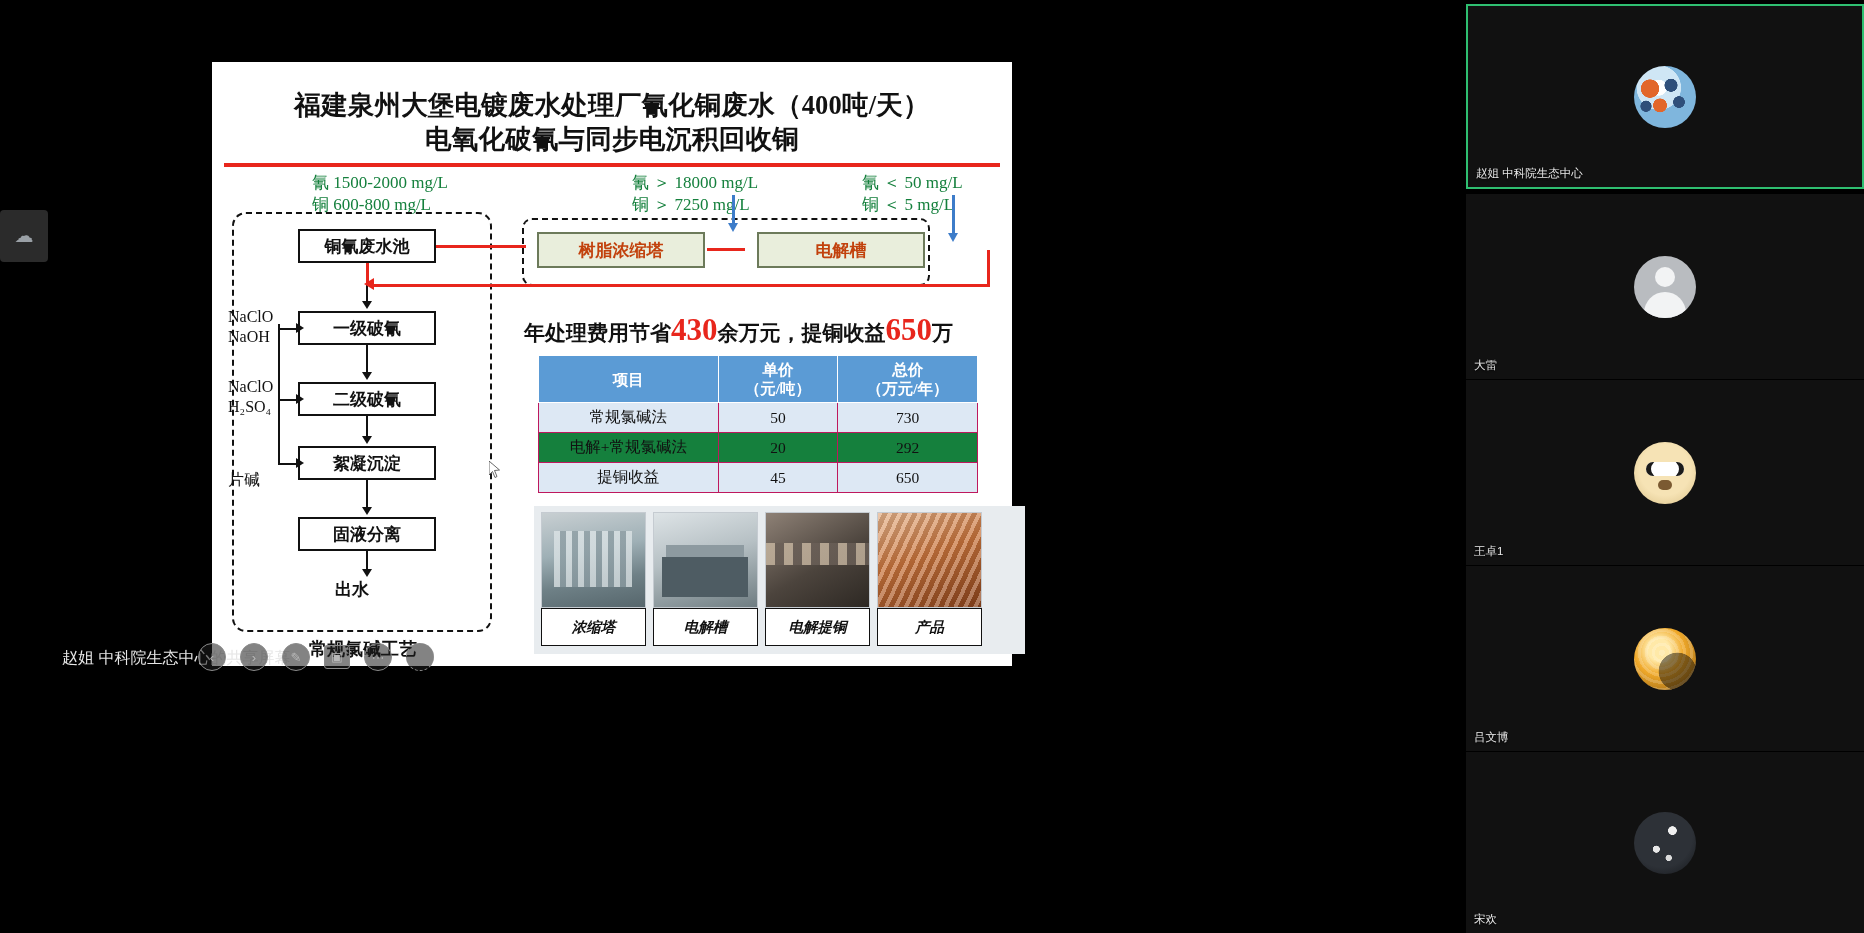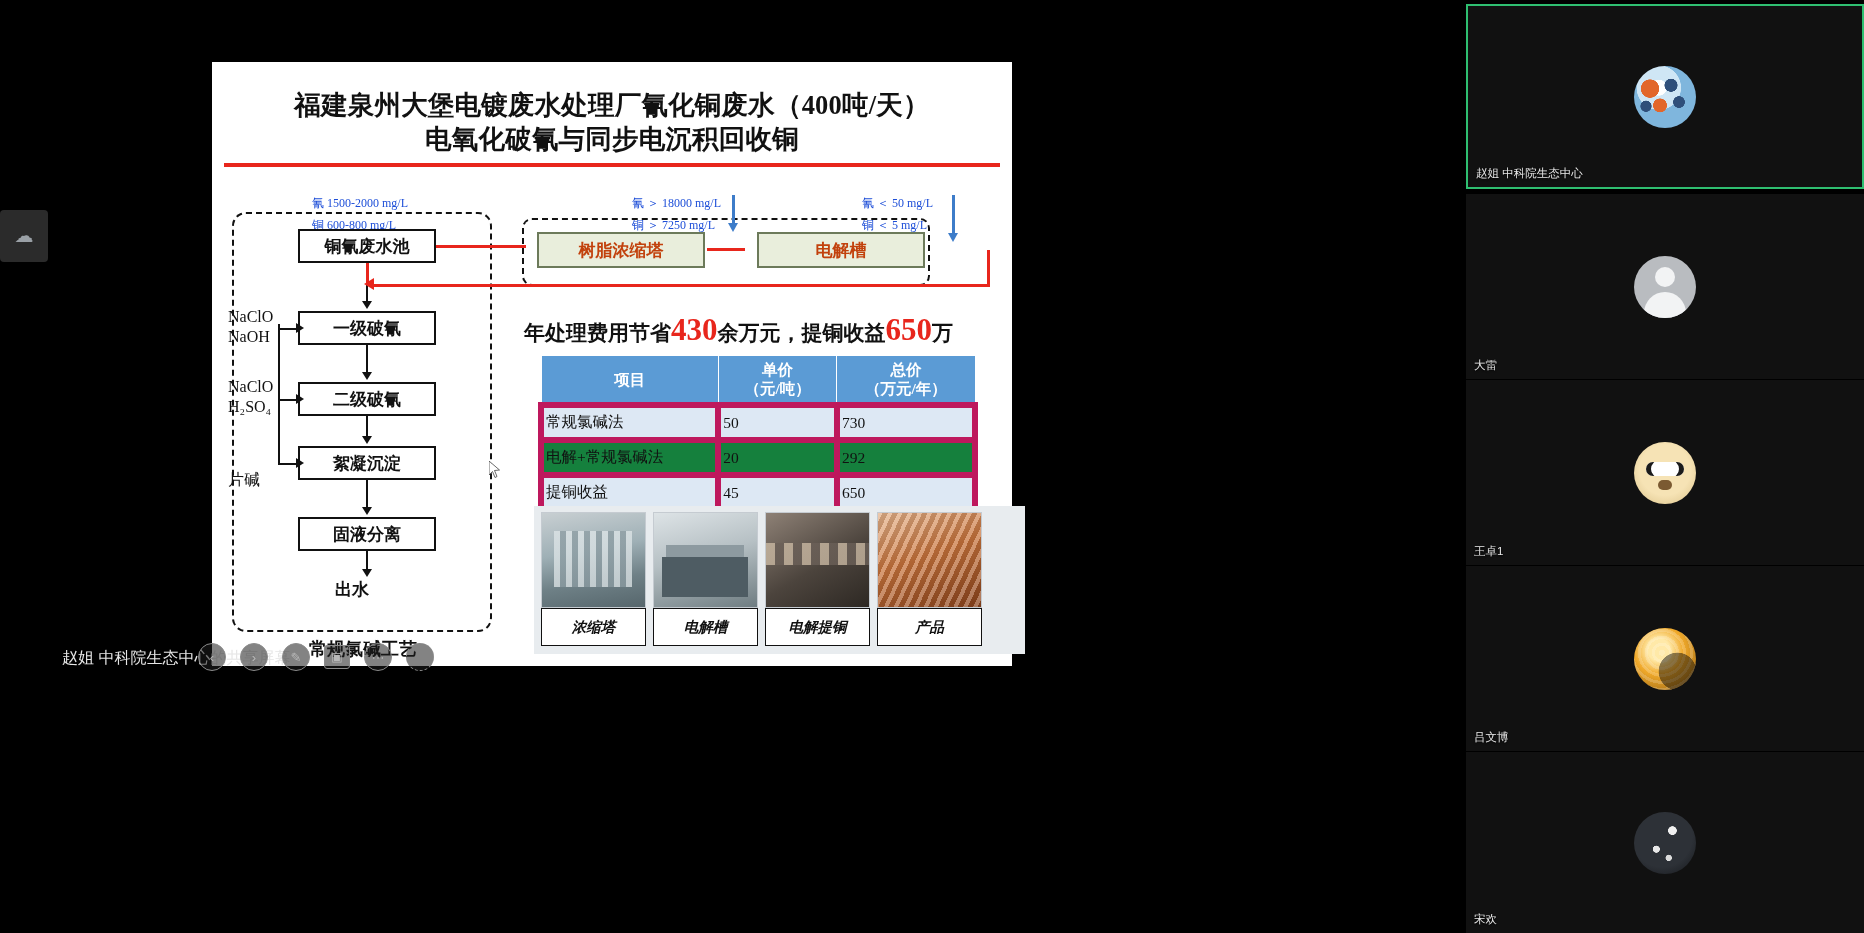--- a/index.html
+++ b/index.html
@@ -45,25 +45,24 @@
   }
   .title-rule {
     margin: 7px 12px 0 12px;
     height: 3.5px; background: #e8261c;
   }
 
   
   .conc {
     position: absolute;
     font-family: "Liberation Serif", serif;
-    font-size: 12px;
+    font-size: 17px;
     line-height: 22px;
-    color: #1d4ed8;
+    color: #15803d;
     white-space: nowrap;
-    margin-top: 20px;
   }
   #conc-1 { left: 100px; top: 110px; }
   #conc-2 { left: 420px; top: 110px; }
   #conc-3 { left: 650px; top: 110px; }
 
   
   .dashed-box {
     position: absolute;
     border: 2.5px dashed #111;
     border-radius: 14px;
@@ -148,21 +147,21 @@
     position: absolute; left: 326px; top: 293px; width: 440px;
     border-collapse: collapse;
     font-family: "Liberation Serif", serif;
     font-size: 15.5px;
   }
   #cost-table th {
     background: #5b9bd5; color: #fff; font-weight: bold;
     border: 1px solid #fff; padding: 4px 2px; line-height: 19px;
   }
   #cost-table td {
-    border: 6px solid #be185d; padding: 4px 2px; color: #111;
+    border: 1px solid #be185d; padding: 4px 2px; text-align: center; color: #111;
   }
   #cost-table tr.odd td { background: #dde8f4; }
   #cost-table tr.even td { background: #15803d; }
   #cost-table td.name { }
 
   
   #photo-strip {
     position: absolute; left: 322px; top: 444px; width: 491px; height: 148px;
     background: #e8ecef; padding: 6px 7px;
     display: flex; gap: 7px; font-style: italic;

